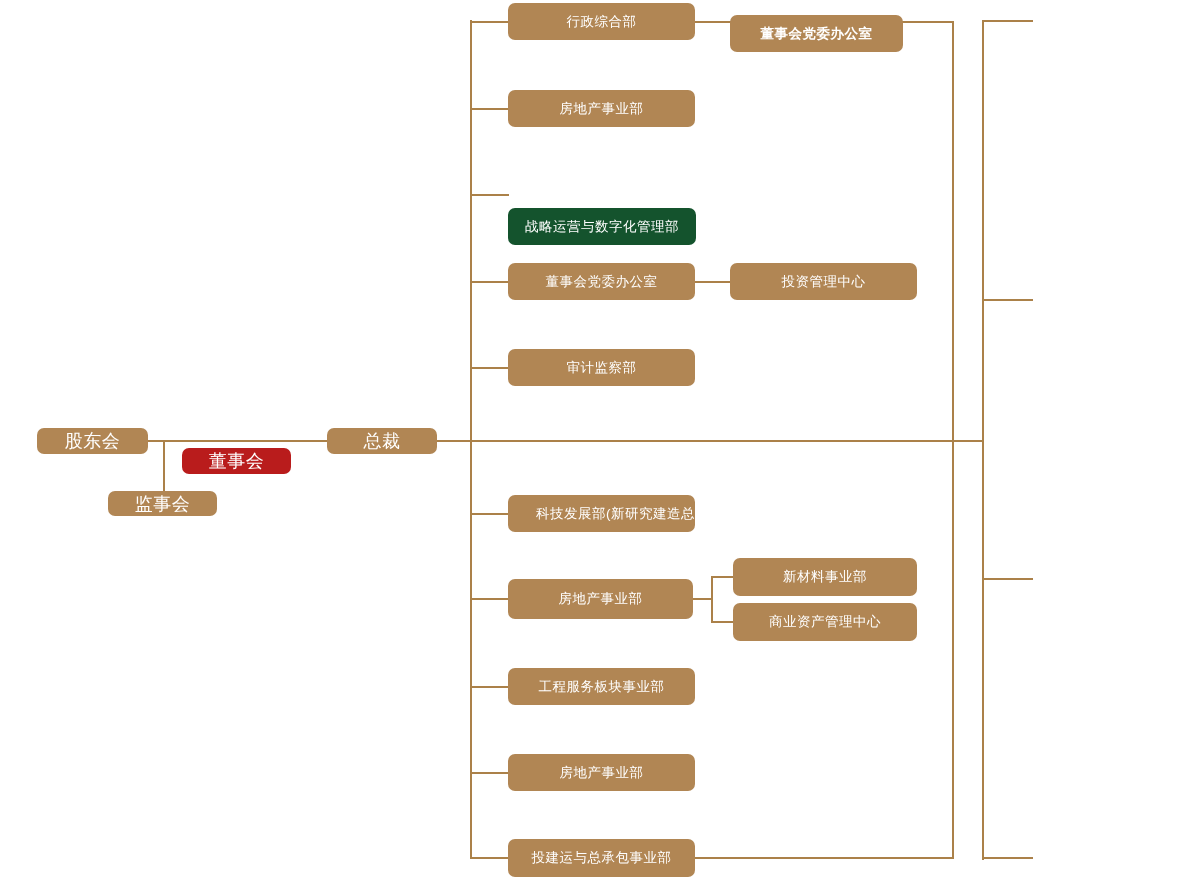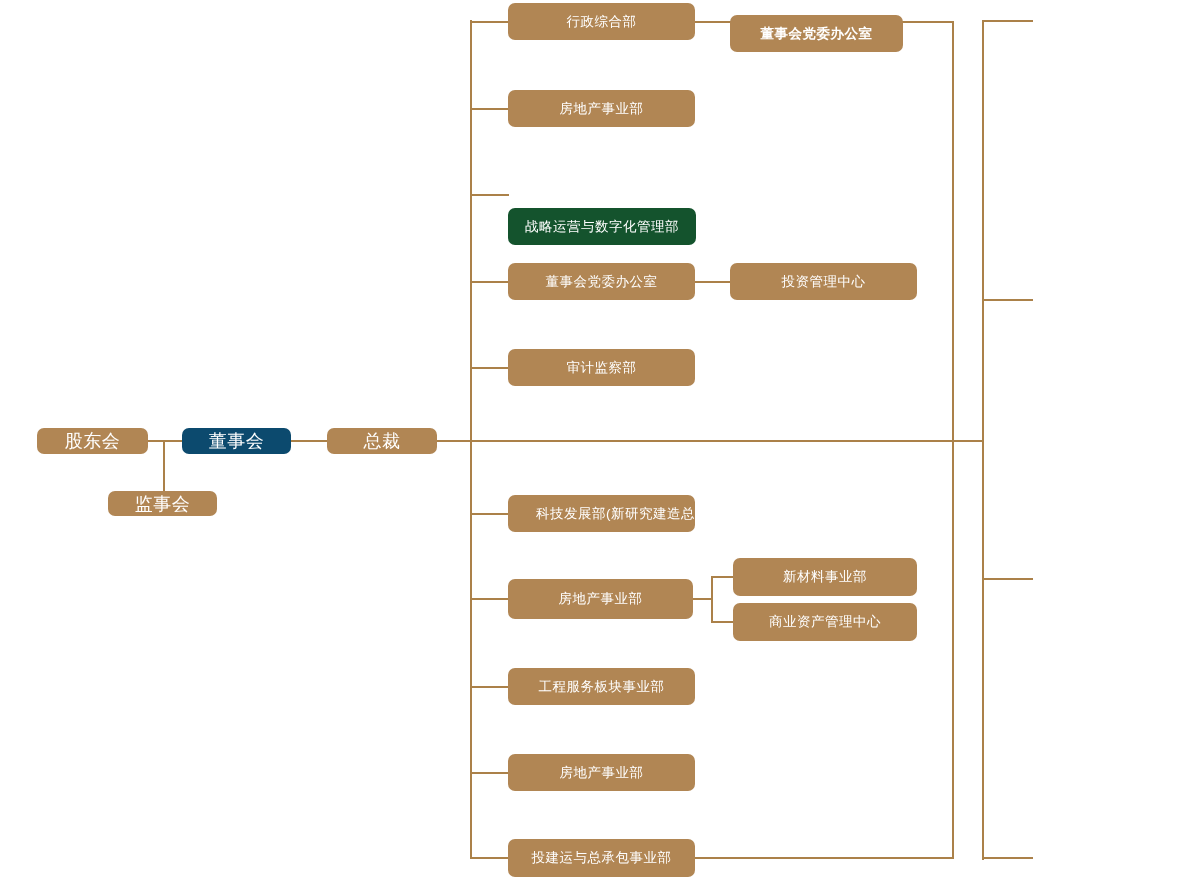--- a/index.html
+++ b/index.html
@@ -60,21 +60,21 @@
     <div class="connector" style="left: 711px; top: 576px; width: 2px; height: 47px; background: rgb(171, 129, 73);"></div>
     <div class="connector" style="left: 711px; top: 576px; width: 22px; height: 2px; background: rgb(171, 129, 73);"></div>
     <div class="connector" style="left: 711px; top: 621px; width: 22px; height: 2px; background: rgb(171, 129, 73);"></div>
     <div class="connector" style="left: 951.5px; top: 20.5px; width: 2px; height: 838px; background: rgb(171, 129, 73);"></div>
     <div class="connector" style="left: 982px; top: 19.5px; width: 2px; height: 840px; background: rgb(171, 129, 73);"></div>
     <div class="connector" style="left: 982px; top: 19.5px; width: 51px; height: 2px; background: rgb(171, 129, 73);"></div>
     <div class="connector" style="left: 982px; top: 298.5px; width: 51px; height: 2px; background: rgb(171, 129, 73);"></div>
     <div class="connector" style="left: 982px; top: 577.5px; width: 51px; height: 2px; background: rgb(171, 129, 73);"></div>
     <div class="connector" style="left: 982px; top: 857px; width: 51px; height: 2px; background: rgb(171, 129, 73);"></div>
     <div class="node governance" style="left: 37px; top: 428px; width: 111px; height: 26px; background: rgb(177, 134, 84); color: rgb(255, 255, 255);">股东会</div>
-    <div class="node governance" style="left: 182px; top: 428px; width: 109px; height: 26px; background: #0c4a6e; color: rgb(255, 255, 255);">董事会</div>
+    <div class="node governance" style="left: 182px; top: 448px; width: 109px; height: 26px; background: #b91c1c; color: rgb(255, 255, 255);">董事会</div>
     <div class="node governance" style="left: 327px; top: 428px; width: 110px; height: 26px; background: rgb(177, 134, 84); color: rgb(255, 255, 255);">总裁</div>
     <div class="node governance" style="left: 108px; top: 491px; width: 109px; height: 25px; background: rgb(177, 134, 84); color: rgb(255, 255, 255);">监事会</div>
     <div class="node department" style="left: 508px; top: 3px; width: 187px; height: 37px; background: rgb(177, 134, 84); color: rgb(255, 255, 255);">行政综合部</div>
     <div class="node department" style="left: 508px; top: 90px; width: 187px; height: 37px; background: rgb(177, 134, 84); color: rgb(255, 255, 255);">房地产事业部</div>
     <div class="node department" style="left: 508px; top: 176px; width: 188px; height: 37px; background: #14532d; color: rgb(255, 255, 255); margin-top: 32px;">战略运营与数字化管理部</div>
     <div class="node department" style="left: 508px; top: 263px; width: 187px; height: 37px; background: rgb(177, 134, 84); color: rgb(255, 255, 255);">董事会党委办公室</div>
     <div class="node department" style="left: 508px; top: 349px; width: 187px; height: 37px; background: rgb(177, 134, 84); color: rgb(255, 255, 255);">审计监察部</div>
     <div class="node department" style="left: 508px; top: 495px; width: 187px; height: 37px; background: rgb(177, 134, 84); color: rgb(255, 255, 255); padding-left: 47px;">科技发展部(新研究建造总院)</div>
     <div class="node department" style="left: 508px; top: 579px; width: 185px; height: 40px; background: rgb(177, 134, 84); color: rgb(255, 255, 255);">房地产事业部</div>
     <div class="node department" style="left: 508px; top: 668px; width: 187px; height: 37px; background: rgb(177, 134, 84); color: rgb(255, 255, 255);">工程服务板块事业部</div>

